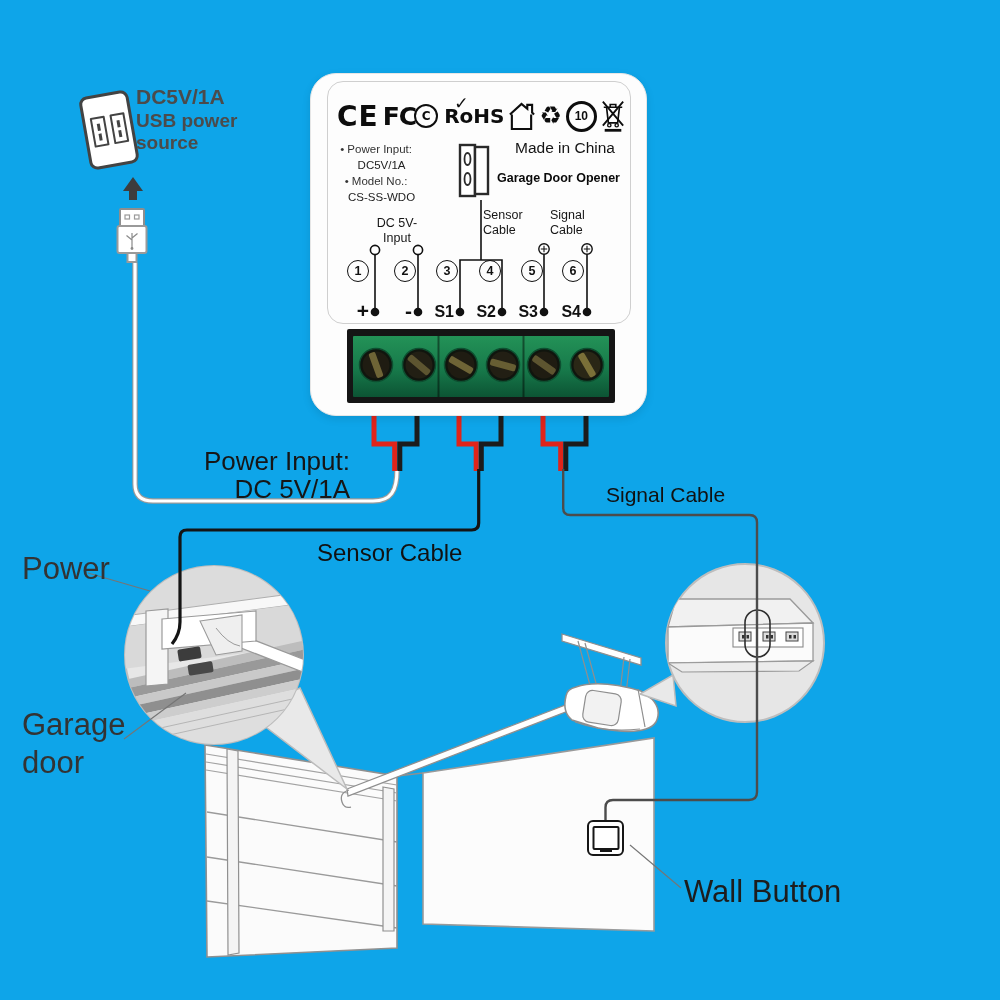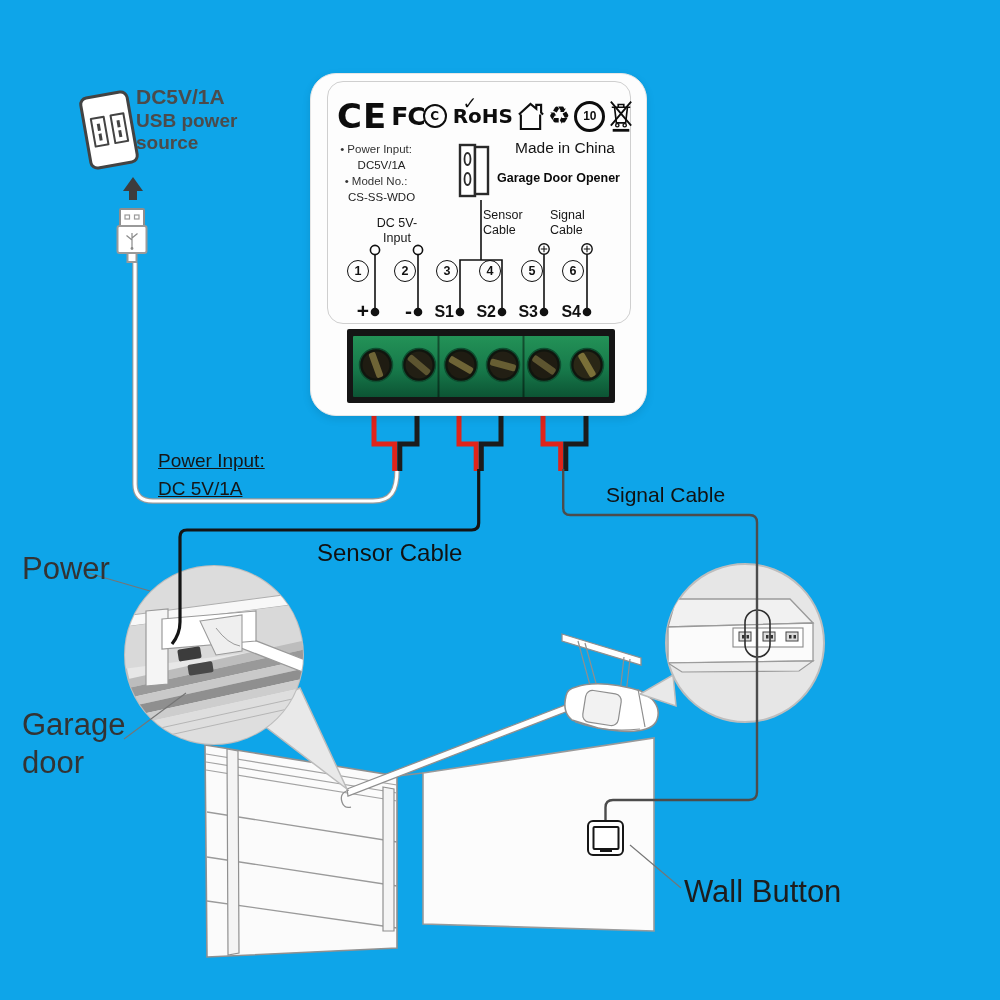--- a/index.html
+++ b/index.html
@@ -17,21 +17,21 @@
   .usb-port i{display:block;width:3px;height:7px;background:#434343;}
   .usb-caption{left:136px;top:85px;z-index:2;color:#4b4b4b;font-weight:bold;line-height:1.18;}
   .usb-caption .l1{font-size:21px;}
   .usb-caption .l2,.usb-caption .l3{font-size:19px;}
 
   
   .device{left:310px;top:73px;width:335px;height:341px;background:#fdfdfd;border:1px solid #e6e6e6;
           border-radius:26px;box-shadow:0 3px 8px rgba(0,0,0,.10);z-index:2;}
   .inner-outline{left:16px;top:7px;width:302px;height:241px;border:1.6px solid #cfcfcf;border-radius:16px;}
   .certs{left:26px;top:22px;height:40px;display:flex;align-items:center;gap:4px;color:#0d0d0d;}
-  .ce{font-family:"DejaVu Sans",sans-serif;font-size:34px;font-weight:800;letter-spacing:1px;}
+  .ce{font-family:"DejaVu Sans",sans-serif;font-size:28px;font-weight:800;letter-spacing:1px;}
   .fcc{display:flex;align-items:center;font-family:"DejaVu Sans",sans-serif;}
   .fcc .f{font-size:25px;font-weight:800;letter-spacing:-1px;}
   .fcc .cc{width:20px;height:20px;border:2.5px solid #0d0d0d;border-radius:50%;display:flex;align-items:center;
            justify-content:center;font-size:12px;font-weight:800;margin-left:-2px;}
   .rohs{position:relative;font-family:"DejaVu Sans",sans-serif;font-size:20px;font-weight:800;margin-left:2px;}
   .rohs .check{position:absolute;left:10px;top:-11px;font-size:17px;font-weight:900;}
   .ten{width:25px;height:25px;border:3px solid #0d0d0d;border-radius:50%;display:flex;align-items:center;
        justify-content:center;font-size:12px;font-weight:800;}
   .recycle{font-family:"DejaVu Sans",sans-serif;font-size:25px;line-height:1;margin-top:-2px;}
   .spec{left:26px;top:67px;font-size:11.5px;color:#333;line-height:16px;text-align:center;}
@@ -51,21 +51,21 @@
 
   
   .wall-button{left:587px;top:820px;width:37px;height:36px;border:2.6px solid #161616;border-radius:6px;
                background:#fff;box-sizing:border-box;z-index:2;}
   .wall-button .inner{position:absolute;left:50%;top:4px;transform:translateX(-50%);width:23px;height:20px;
                border:2px solid #161616;border-radius:2px;}
   .wall-button .bar{position:absolute;left:50%;bottom:2px;transform:translateX(-50%);width:12px;height:2.5px;background:#161616;}
 
   
   .lbl{color:#333;z-index:2;}
-  .power-lbl{left:158px;top:447px;width:192px;text-align:left;font-size:19px;line-height:28px;color:#161616;text-decoration:underline;}
+  .power-lbl{left:158px;top:447px;width:192px;text-align:right;font-size:26px;line-height:28px;color:#161616;}
   .sensor-lbl{left:317px;top:539px;font-size:24px;color:#111;}
   .signal-lbl{left:606px;top:483px;font-size:21px;color:#111;}
   .wall-lbl{left:22px;top:551px;font-size:31px;}
   .garage-lbl{left:22px;top:706px;font-size:31px;line-height:38px;}
   .opener-lbl{left:801px;top:699px;font-size:27.5px;line-height:33px;}
   .wallbtn-lbl{left:684px;top:874px;font-size:31px;color:#1d1d1d;}
 </style>
 </head>
 <body>
 

